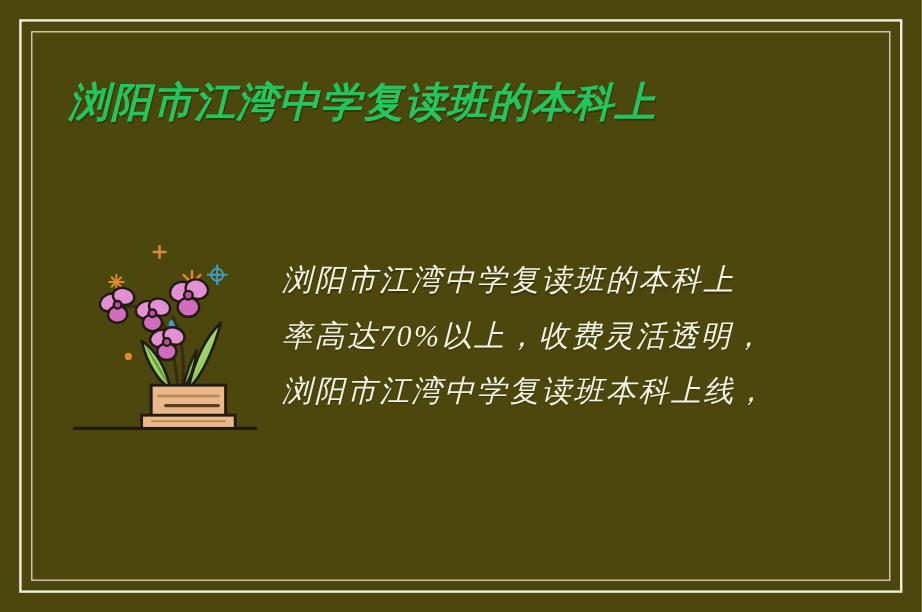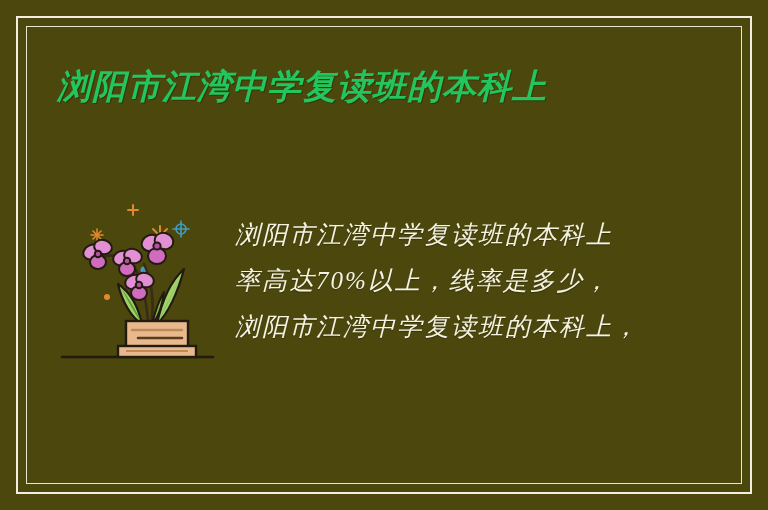--- a/index.html
+++ b/index.html
@@ -199,18 +199,18 @@
           <line x1="78" y1="142" x2="122" y2="142" stroke="#5a3b1f" stroke-width="2.6" stroke-linecap="round"></line>
           <rect x="58" y="150" width="78" height="11" fill="#e8b98c" stroke="#231b10" stroke-width="2.4"></rect>
           <line x1="66" y1="155" x2="128" y2="155" stroke="#c08a58" stroke-width="1.8"></line>
         </g>
 
       </svg>
     </div>
 
     <div class="body-text">
       <div class="body-line">浏阳市江湾中学复读班的本科上</div>
-      <div class="body-line">率高达70%以上，线率是多少，</div>
-      <div class="body-line">浏阳市江湾中学复读班的本科上，</div>
+      <div class="body-line">率高达70%以上，收费灵活透明，</div>
+      <div class="body-line">浏阳市江湾中学复读班本科上线，</div>
     </div>
 
   </div>
 </div>
 
 </body></html>

